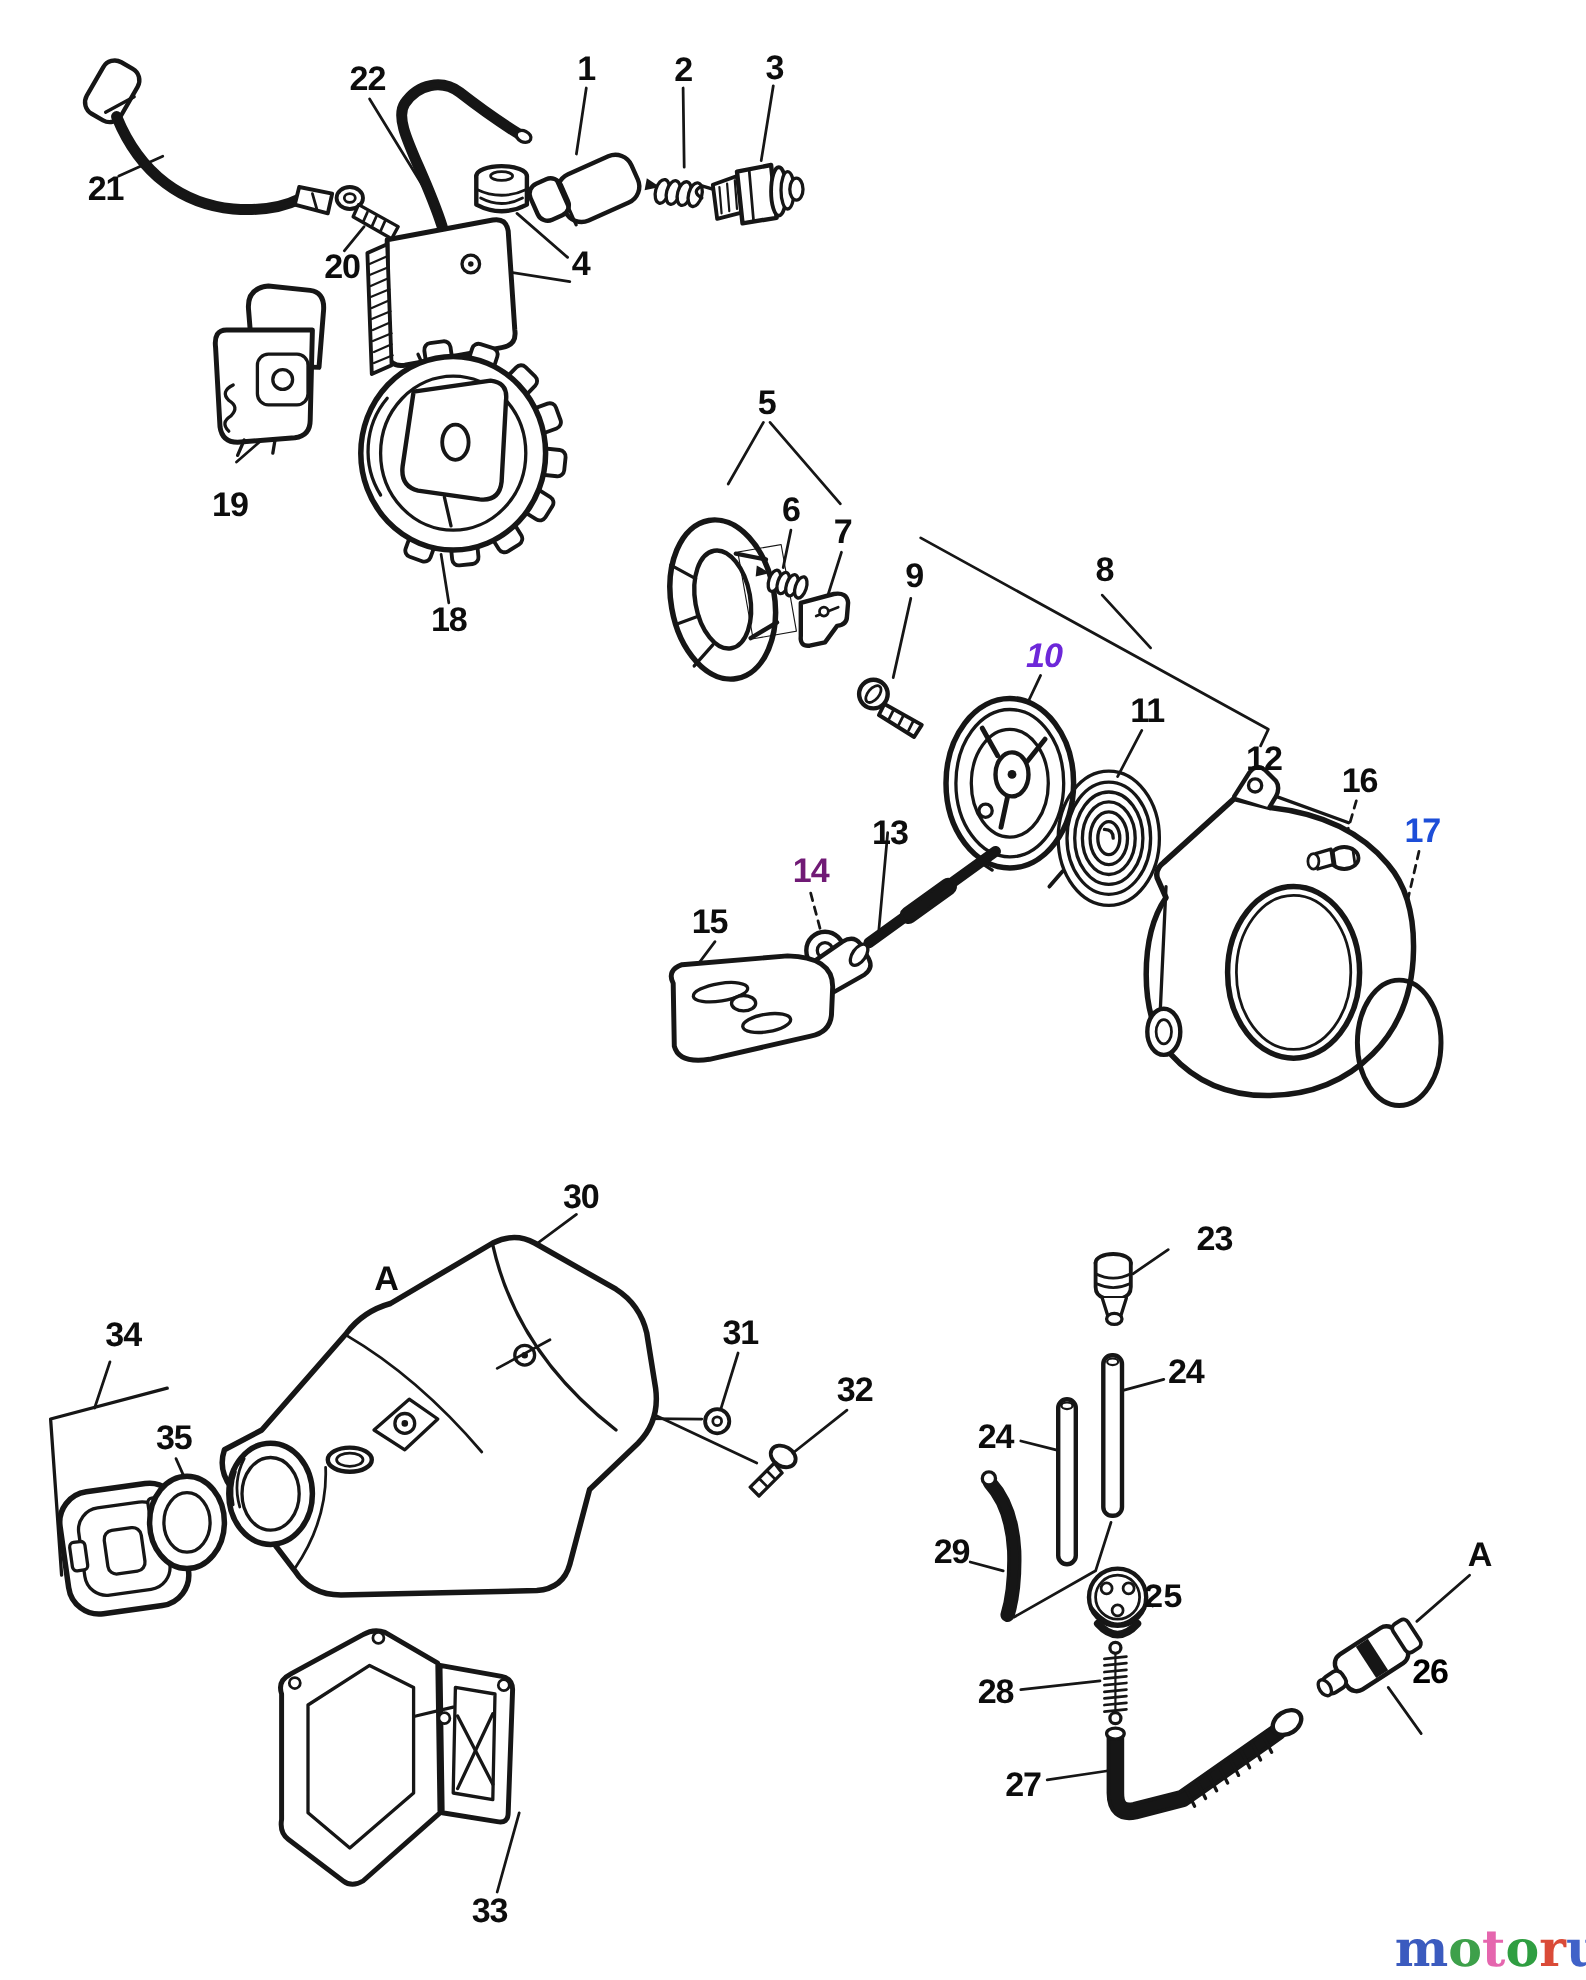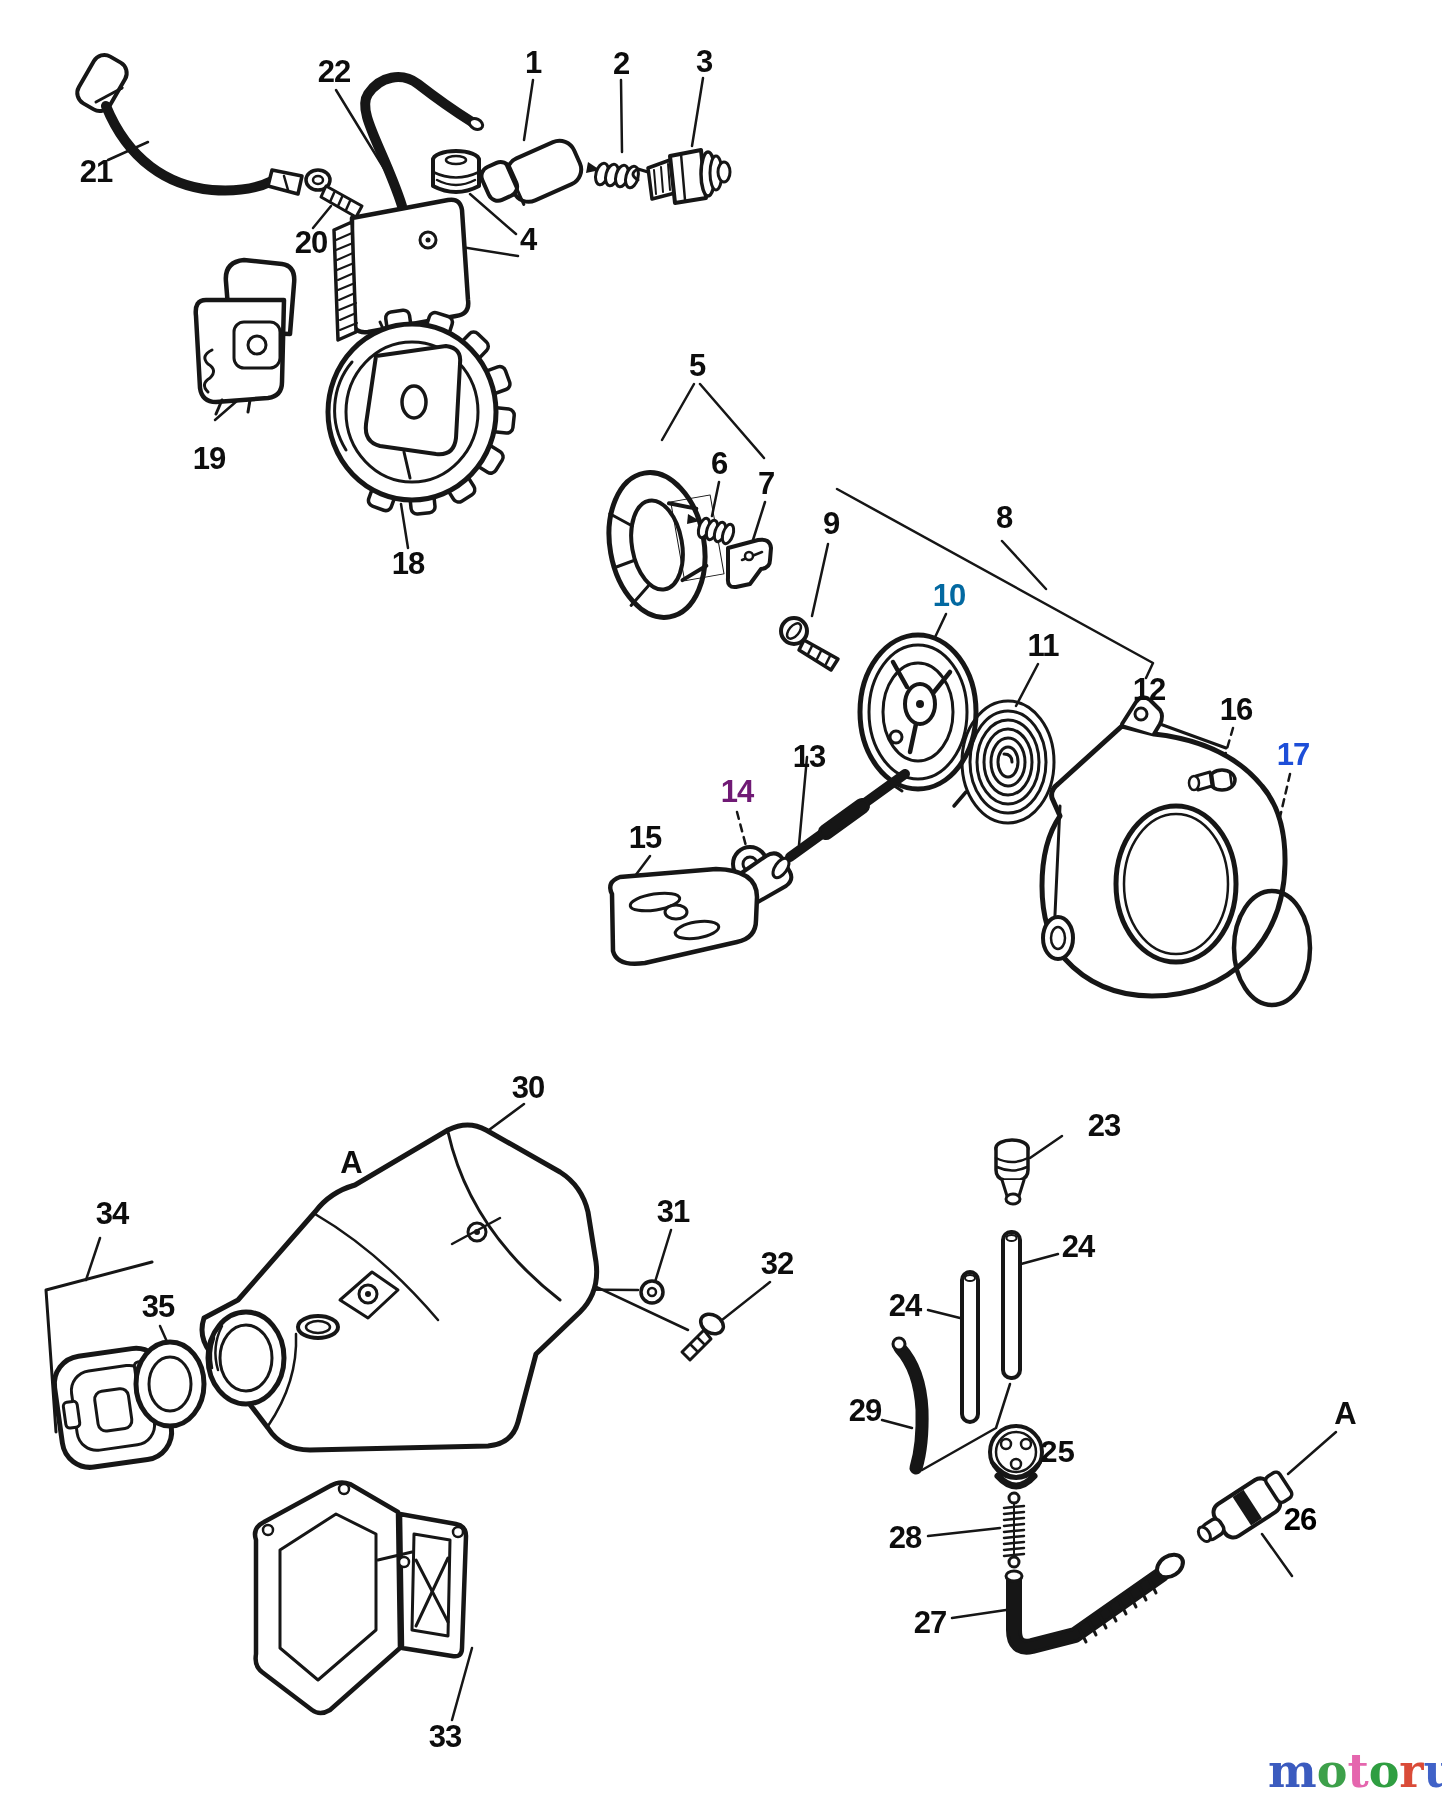--- a/index.html
+++ b/index.html
@@ -423,21 +423,21 @@
 <div class="callout-layer">
       <div class="callout" style="left: 533px; top: 63px; color: rgb(13, 13, 13);">1</div>
       <div class="callout" style="left: 621px; top: 64px; color: rgb(13, 13, 13);">2</div>
       <div class="callout" style="left: 704px; top: 62px; color: rgb(13, 13, 13);">3</div>
       <div class="callout" style="left: 528px; top: 240px; color: rgb(13, 13, 13);">4</div>
       <div class="callout" style="left: 697px; top: 366px; color: rgb(13, 13, 13);">5</div>
       <div class="callout" style="left: 719px; top: 464px; color: rgb(13, 13, 13);">6</div>
       <div class="callout" style="left: 766px; top: 484px; color: rgb(13, 13, 13);">7</div>
       <div class="callout" style="left: 1004px; top: 518px; color: rgb(13, 13, 13);">8</div>
       <div class="callout" style="left: 831px; top: 524px; color: rgb(13, 13, 13);">9</div>
-      <div class="callout" style="left: 949px; top: 596px; color: #0369a1;">10</div>
+      <div class="callout" style="left: 949px; top: 596px; color: #6d28d9; font-style: italic;">10</div>
       <div class="callout" style="left: 1043px; top: 646px; color: rgb(13, 13, 13);">11</div>
       <div class="callout" style="left: 1149px; top: 690px; color: rgb(13, 13, 13);">12</div>
       <div class="callout" style="left: 809px; top: 740px; color: rgb(13, 13, 13); margin-top: 17px;">13</div>
       <div class="callout" style="left: 737px; top: 792px; color: #701a75;">14</div>
       <div class="callout" style="left: 645px; top: 838px; color: rgb(13, 13, 13);">15</div>
       <div class="callout" style="left: 1236px; top: 710px; color: rgb(13, 13, 13);">16</div>
       <div class="callout" style="left: 1293px; top: 755px; color: #1d4ed8;">17</div>
       <div class="callout" style="left: 408px; top: 564px; color: rgb(13, 13, 13);">18</div>
       <div class="callout" style="left: 209px; top: 435px; color: rgb(13, 13, 13); margin-top: 24px;">19</div>
       <div class="callout" style="left: 311px; top: 243px; color: rgb(13, 13, 13);">20</div>

